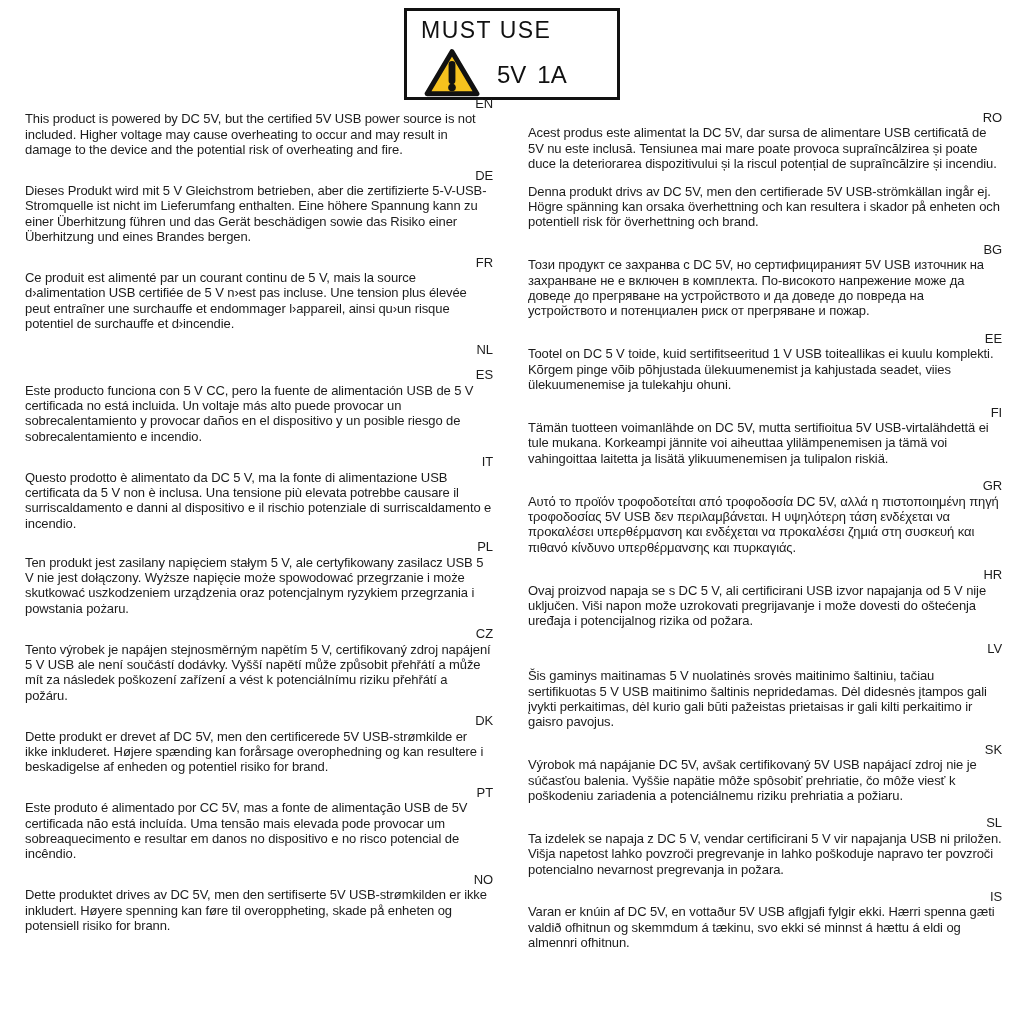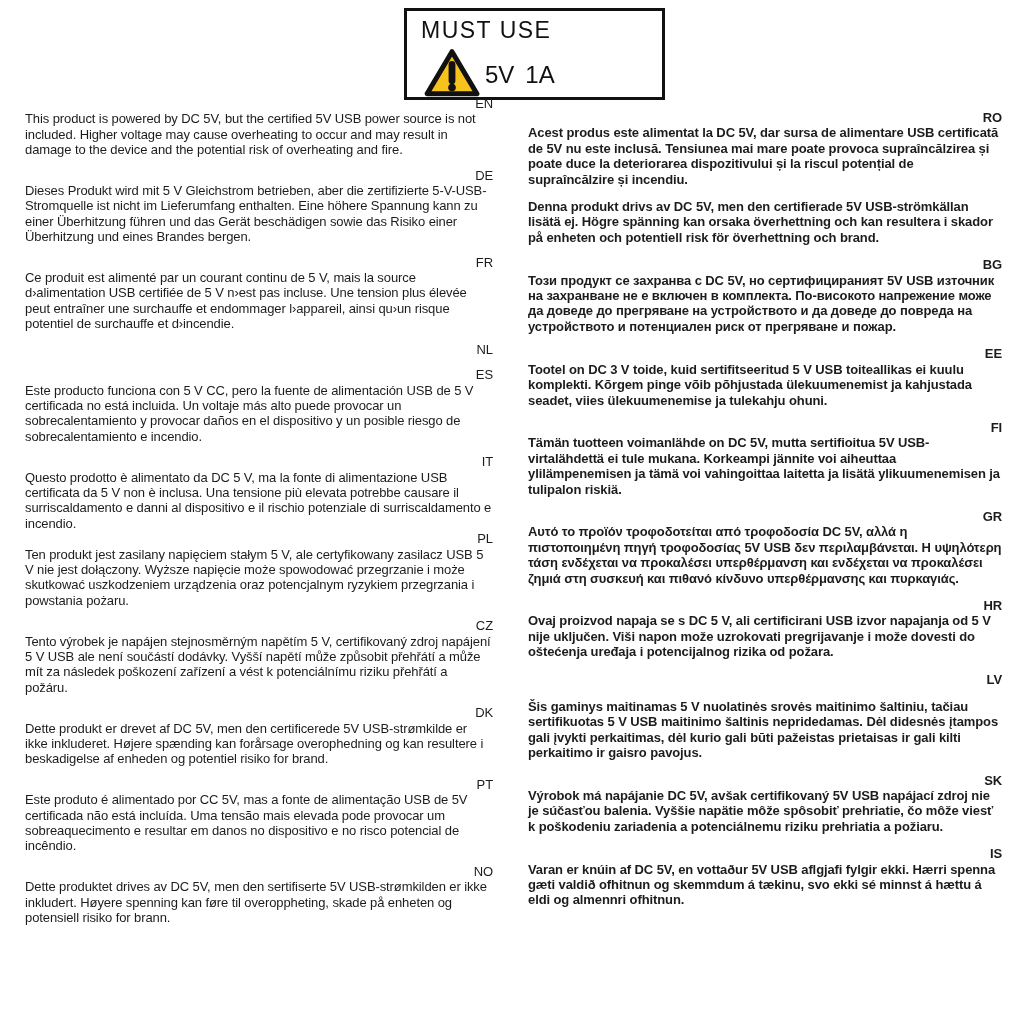--- a/index.html
+++ b/index.html
@@ -14,38 +14,38 @@
     overflow: hidden;
     font-family: "Liberation Sans", sans-serif;
     color: #1c1c1c;
   }
 
   
   .header-box {
     position: absolute;
     left: 404px;
     top: 8px;
-    width: 261px;
+    width: 216px;
     height: 92px;
     border: 3px solid #111;
     box-sizing: border-box;
     padding: 4px 10px 0 12px;
     background: #fff;
   }
   .must-use {
     font-size: 23px;
     letter-spacing: 1.5px;
     color: #111;
     margin: 2px 0 0 2px;
     white-space: nowrap;
   }
   .spec-row {
     display: flex;
     align-items: center;
-    gap: 4px;
+    gap: 16px;
     margin-top: 3px;
     margin-left: 4px;
   }
   .spec-text {
     font-size: 24px;
     color: #111;
     display: flex;
     align-items: center;
     white-space: nowrap;
   }
@@ -70,22 +70,22 @@
   
   .col {
     position: absolute;
     font-size: 13px;
     line-height: 15.4px;
     letter-spacing: -0.1px;
   }
   .col-left  { left: 25px;  top: 96px;  width: 468px; }
   .col-right { left: 528px; top: 110px; width: 474px; }
   .sec { margin-bottom: 10px; }
-  .col-right .sec { margin-bottom: 12px; font-weight: bold; }
-  .sec.no-gap { margin-bottom: 0; }
+  .col-right .sec { margin-bottom: 12px; }
+  .sec.no-gap { margin-bottom: 8px; }
   .code { white-space: pre; text-align: right; }
   .txt  { }
 </style>
 </head>
 <body>
 
 <div class="header-box">
   <div class="must-use">MUST USE</div>
   <div class="spec-row">
     <span>
@@ -151,29 +151,29 @@
     <div class="txt">Dette produktet drives av DC 5V, men den sertifiserte 5V USB-strømkilden er ikke inkludert. Høyere spenning kan føre til overoppheting, skade på enheten og potensiell risiko for brann.</div>
   </div>
 </div>
 
 <div class="col col-right">
   <div class="sec">
     <div class="code">RO</div>
     <div class="txt">Acest produs este alimentat la DC 5V, dar sursa de alimentare USB certificată de 5V nu este inclusă. Tensiunea mai mare poate provoca supraîncălzirea și poate duce la deteriorarea dispozitivului și la riscul potențial de supraîncălzire și incendiu.</div>
   </div>
   <div class="sec">
-    <div class="txt">Denna produkt drivs av DC 5V, men den certifierade 5V USB-strömkällan lisätä ej. Högre spänning kan orsaka överhettning och kan resultera i skador på enheten och potentiell risk för överhettning och brand.</div>
+    <div class="txt">Denna produkt drivs av DC 5V, men den certifierade 5V USB-strömkällan ingår ej. Högre spänning kan orsaka överhettning och kan resultera i skador på enheten och potentiell risk för överhettning och brand.</div>
   </div>
   <div class="sec">
     <div class="code">BG</div>
     <div class="txt">Този продукт се захранва с DC 5V, но сертифицираният 5V USB източник на захранване не е включен в комплекта. По-високото напрежение може да доведе до прегряване на устройството и да доведе до повреда на устройството и потенциален риск от прегряване и пожар.</div>
   </div>
   <div class="sec">
     <div class="code">EE</div>
-    <div class="txt">Tootel on DC 3 V toide, kuid sertifitseeritud 5 V USB toiteallikas ei kuulu komplekti. Kõrgem pinge võib põhjustada ülekuumenemist ja kahjustada seadet, viies ülekuumenemise ja tulekahju ohuni.</div>
+    <div class="txt">Tootel on DC 5 V toide, kuid sertifitseeritud 1 V USB toiteallikas ei kuulu komplekti. Kõrgem pinge võib põhjustada ülekuumenemist ja kahjustada seadet, viies ülekuumenemise ja tulekahju ohuni.</div>
   </div>
   <div class="sec">
     <div class="code">FI</div>
     <div class="txt">Tämän tuotteen voimanlähde on DC 5V, mutta sertifioitua 5V USB-virtalähdettä ei tule mukana. Korkeampi jännite voi aiheuttaa ylilämpenemisen ja tämä voi vahingoittaa laitetta ja lisätä ylikuumenemisen ja tulipalon riskiä.</div>
   </div>
   <div class="sec">
     <div class="code">GR</div>
     <div class="txt">Αυτό το προϊόν τροφοδοτείται από τροφοδοσία DC 5V, αλλά η πιστοποιημένη πηγή τροφοδοσίας 5V USB δεν περιλαμβάνεται. Η υψηλότερη τάση ενδέχεται να προκαλέσει υπερθέρμανση και ενδέχεται να προκαλέσει ζημιά στη συσκευή και πιθανό κίνδυνο υπερθέρμανσης και πυρκαγιάς.</div>
   </div>
   <div class="sec">
@@ -184,16 +184,20 @@
     <div class="code">LV</div>
   </div>
   <div class="sec">
     <div class="txt">Šis gaminys maitinamas 5 V nuolatinės srovės maitinimo šaltiniu, tačiau sertifikuotas 5 V USB maitinimo šaltinis nepridedamas. Dėl didesnės įtampos gali įvykti perkaitimas, dėl kurio gali būti pažeistas prietaisas ir gali kilti perkaitimo ir gaisro pavojus.</div>
   </div>
   <div class="sec">
     <div class="code">SK</div>
     <div class="txt">Výrobok má napájanie DC 5V, avšak certifikovaný 5V USB napájací zdroj nie je súčasťou balenia. Vyššie napätie môže spôsobiť prehriatie, čo môže viesť k poškodeniu zariadenia a potenciálnemu riziku prehriatia a požiaru.</div>
   </div>
   <div class="sec">
+    <div class="code">SL</div>
+    <div class="txt">Ta izdelek se napaja z DC 5 V, vendar certificirani 5 V vir napajanja USB ni priložen. Višja napetost lahko povzroči pregrevanje in lahko poškoduje napravo ter povzroči potencialno nevarnost pregrevanja in požara.</div>
+  </div>
+  <div class="sec">
     <div class="code">IS</div>
     <div class="txt">Varan er knúin af DC 5V, en vottaður 5V USB aflgjafi fylgir ekki. Hærri spenna gæti valdið ofhitnun og skemmdum á tækinu, svo ekki sé minnst á hættu á eldi og almennri ofhitnun.</div>
   </div>
 </div>
 
 </body></html>

